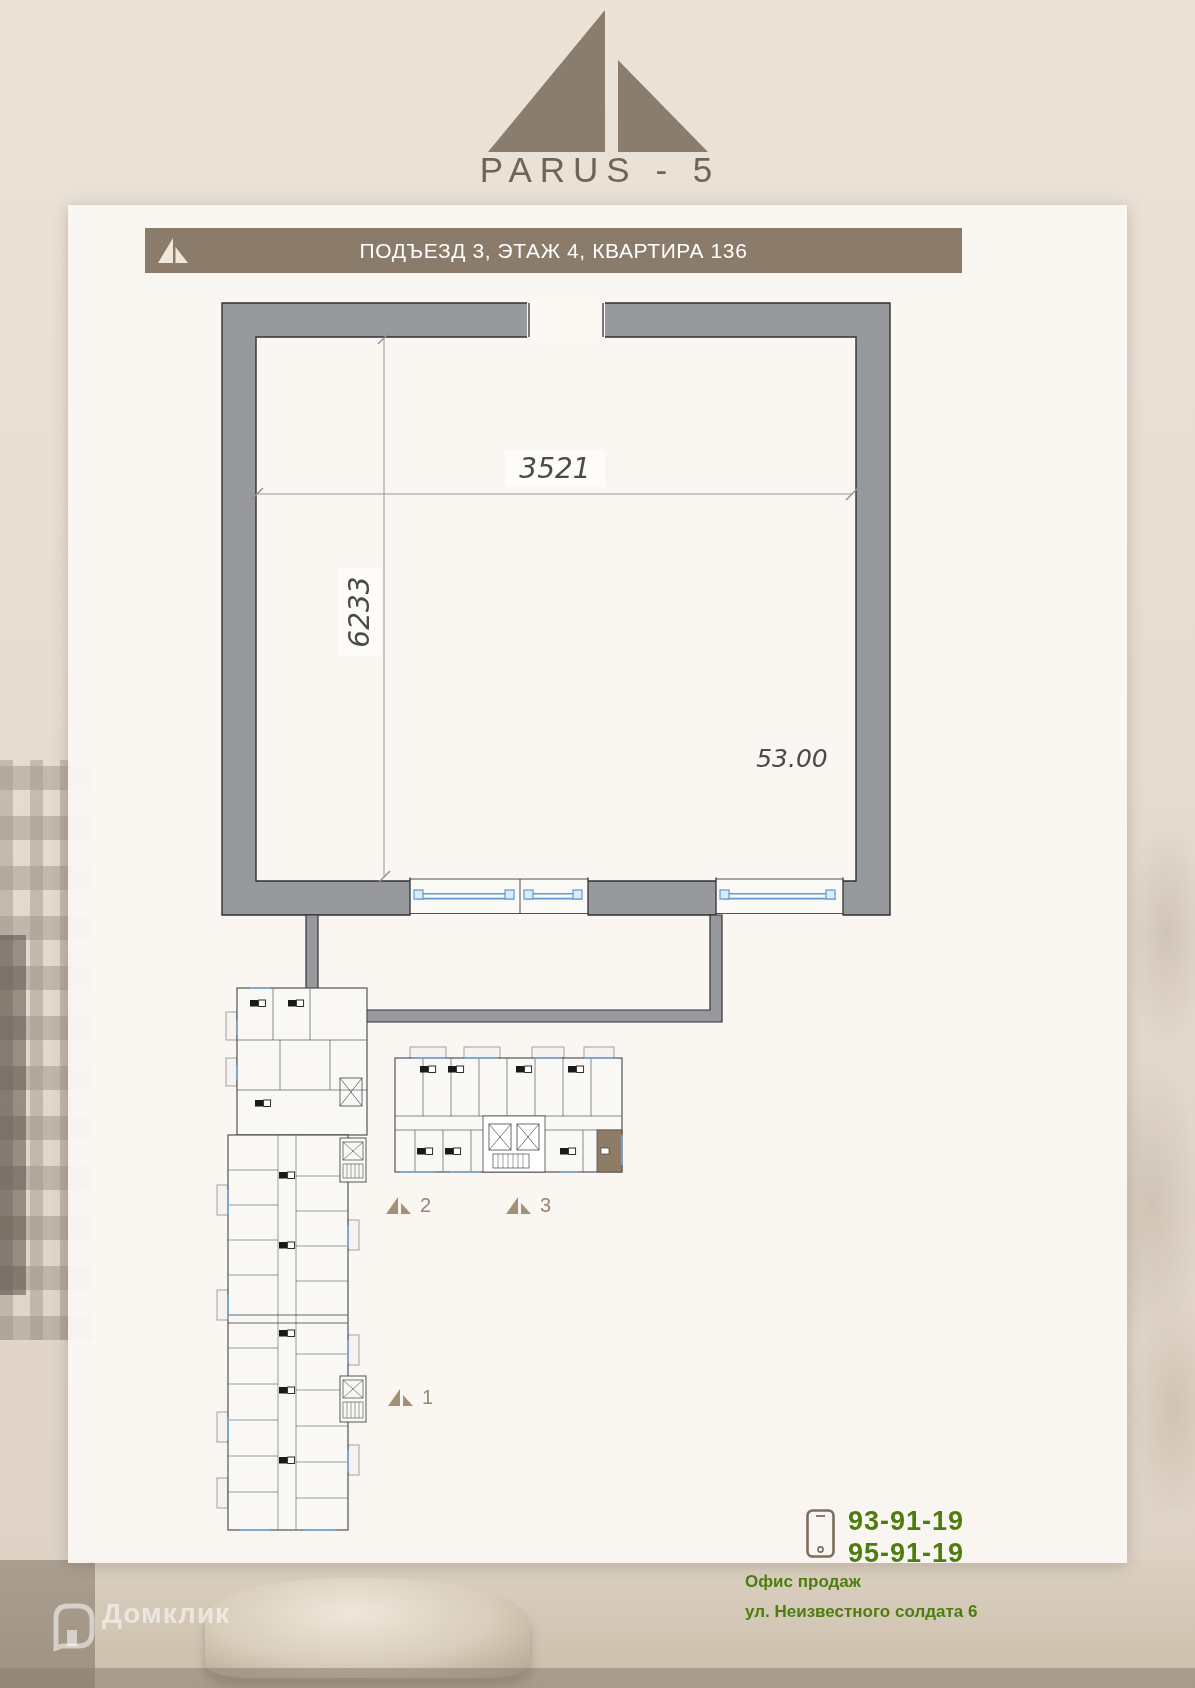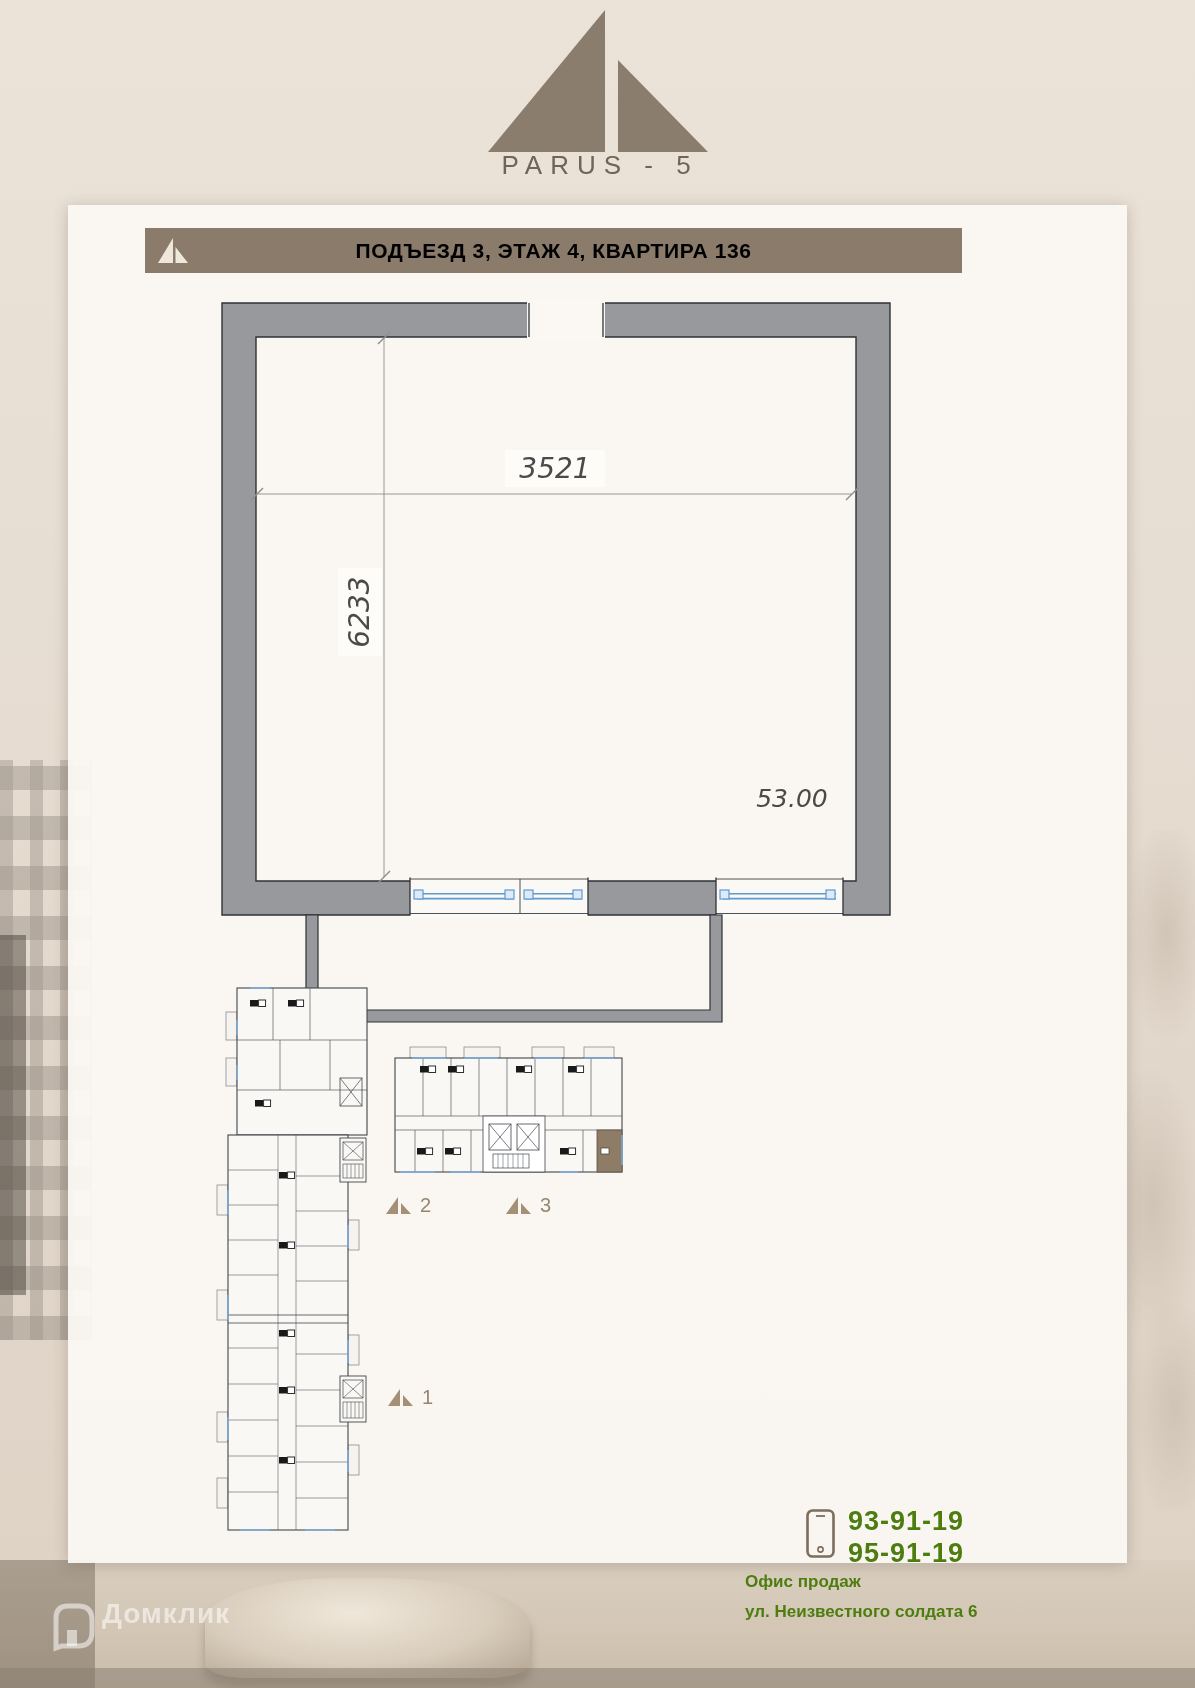--- a/index.html
+++ b/index.html
@@ -31,48 +31,48 @@
   .bg-street-dark-left{left:0;top:1560px;width:95px;height:128px;background:rgba(70,58,46,.33);}
   .bg-car{
     left:205px;top:1578px;width:325px;height:100px;border-radius:42% 46% 14% 14%;
     background:radial-gradient(ellipse at 45% 35%, #efe7da 0%, #d9cdbc 55%, #b3a491 100%);
     box-shadow:0 10px 10px rgba(90,76,60,.35);
   }
   .bg-bottom-band{left:0;top:1668px;width:1195px;height:20px;background:rgba(138,127,114,.55);}
   
   .logo-text{
     left:400px;top:150px;width:400px;text-align:center;
-    font-size:26px;letter-spacing:8px;font-weight:300;color:#6e6458;
+    font-size:35px;letter-spacing:8px;font-weight:300;color:#6e6458;
   }
   
   .panel{
     left:68px;top:205px;width:1059px;height:1358px;
     background:rgba(251,248,243,.94);
     box-shadow:0 2px 14px rgba(90,75,60,.28);
   }
   
   .header-bar{
     left:145px;top:228px;width:817px;height:45px;background:#8a7b6a;
     display:flex;align-items:center;justify-content:center;
   }
   .header-title{
-    color:#000000;font-size:21px;font-weight:bold;letter-spacing:.6px;
+    color:#ffffff;font-size:21px;font-weight:normal;letter-spacing:.6px;
   }
   .header-sail{position:absolute;left:10px;top:7px;}
   
   .dim{
     color:#4a4a4a;font-style:italic;font-family:"DejaVu Sans",sans-serif;
     text-align:center;
   }
   .dim-w{left:505px;top:450px;width:100px;font-size:28px;background:#fdfcf9;padding:2px 0;}
   .dim-h{
     left:316px;top:590px;width:88px;height:44px;line-height:44px;font-size:28px;background:#fdfcf9;
     transform:rotate(-90deg);
   }
-  .dim-area{left:732px;top:784px;width:120px;font-size:25px;}
+  .dim-area{left:732px;top:744px;width:120px;font-size:25px;}
   
   .marker-label{color:#97876f;font-size:20px;}
   
   .contact{color:#4d7c0f;font-weight:bold;}
   .phone{left:848px;font-size:27px;letter-spacing:1px;}
   .office-line{left:745px;font-size:17px;}
   
   .watermark-text{
     left:102px;top:1598px;font-size:28px;font-weight:bold;letter-spacing:1px;
     color:rgba(255,255,255,.55);

